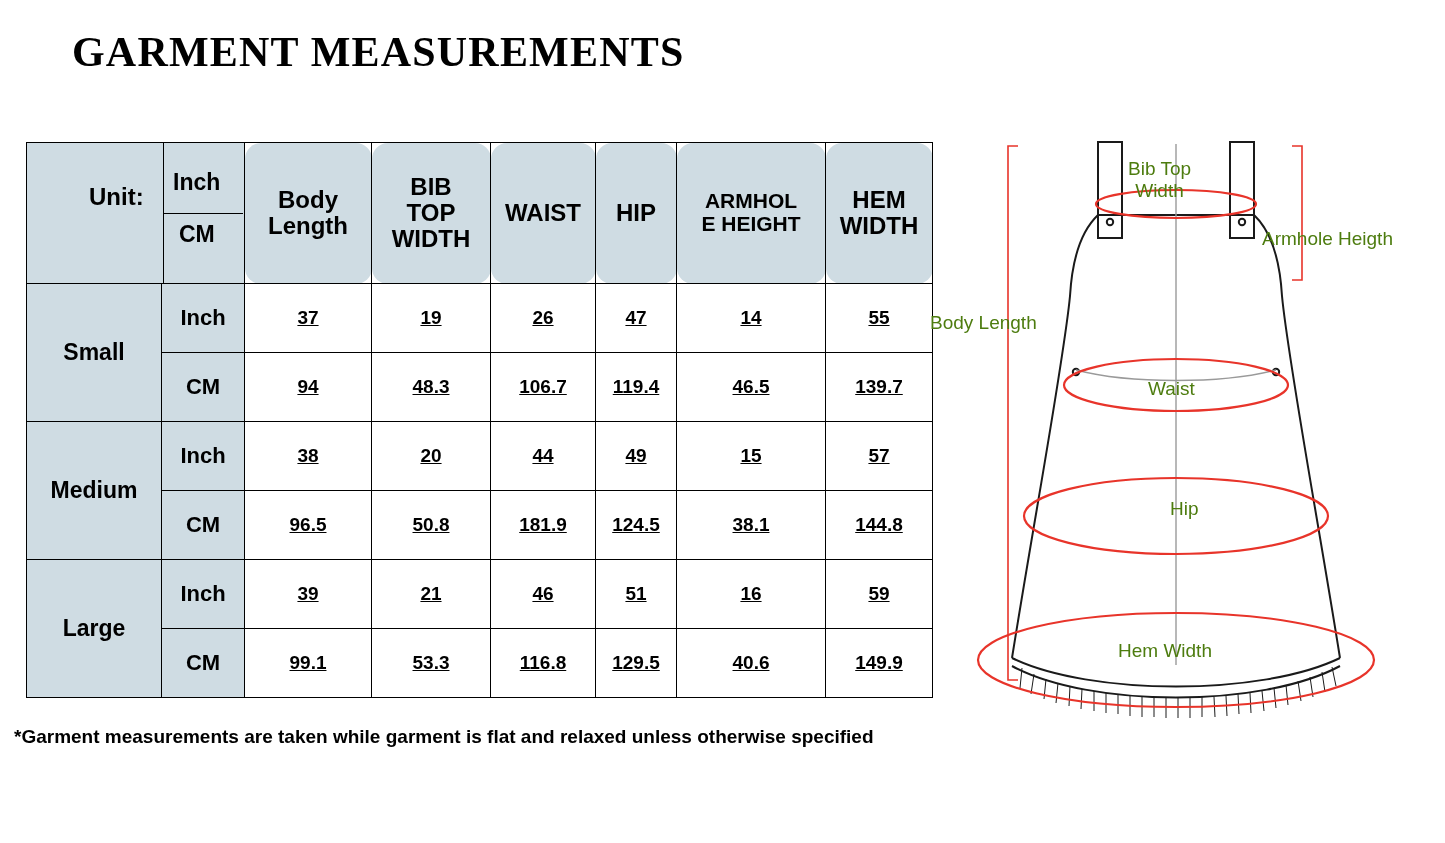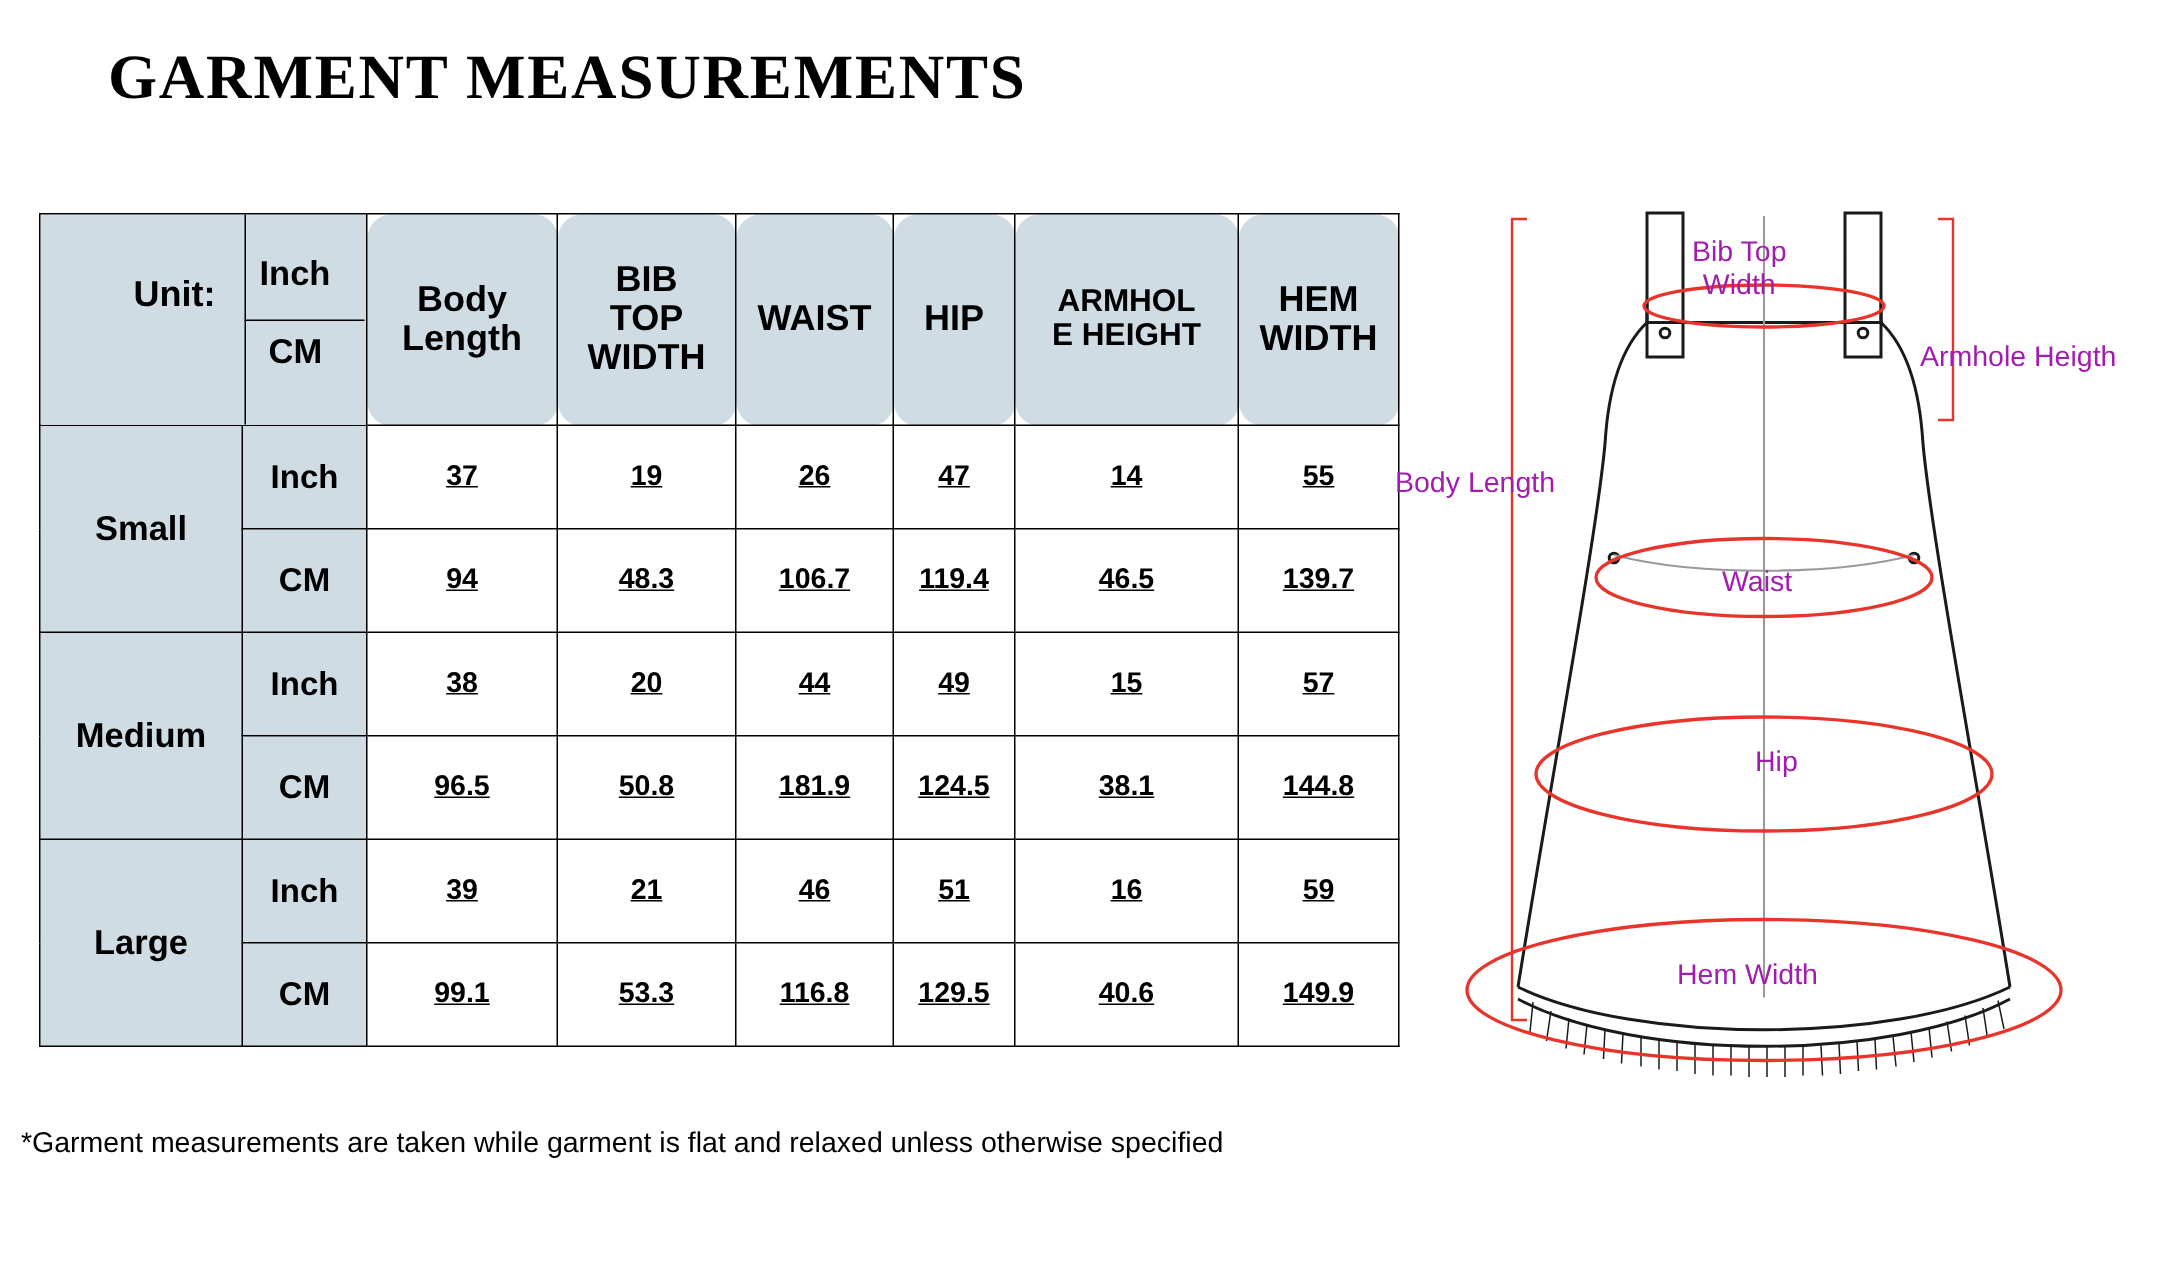--- a/index.html
+++ b/index.html
@@ -119,43 +119,43 @@
     top: 70px;
     width: 80px;
     height: 1px;
     background: #000;
   }
 
   
   #footnote {
     position: absolute;
     left: 14px;
-    top: 752px;
+    top: 726px;
     font-size: 19px;
-    font-weight: 400;
+    font-weight: 700;
     color: #000;
     white-space: nowrap;
   }
 
   
   #diagram {
     position: absolute;
     left: 930px;
     top: 120px;
     width: 515px;
     height: 620px;
   }
   .dlabel {
     position: absolute;
     font-size: 19px;
-    color: #a21caf;
+    color: #4d7c0f;
     white-space: nowrap;
   }
   .lbl-bibtop   { left: 198px; top: 38px; text-align: center; }
-  .lbl-armhole  { left: 350px; top: 108px; }
+  .lbl-armhole  { left: 332px; top: 108px; }
   .lbl-bodylen  { left: 0px;   top: 192px; }
   .lbl-waist    { left: 218px; top: 258px; }
   .lbl-hip      { left: 240px; top: 378px; }
   .lbl-hem      { left: 188px; top: 520px; }
 </style>
 </head>
 <body>
 
 <div id="page-title">GARMENT MEASUREMENTS</div>
 

